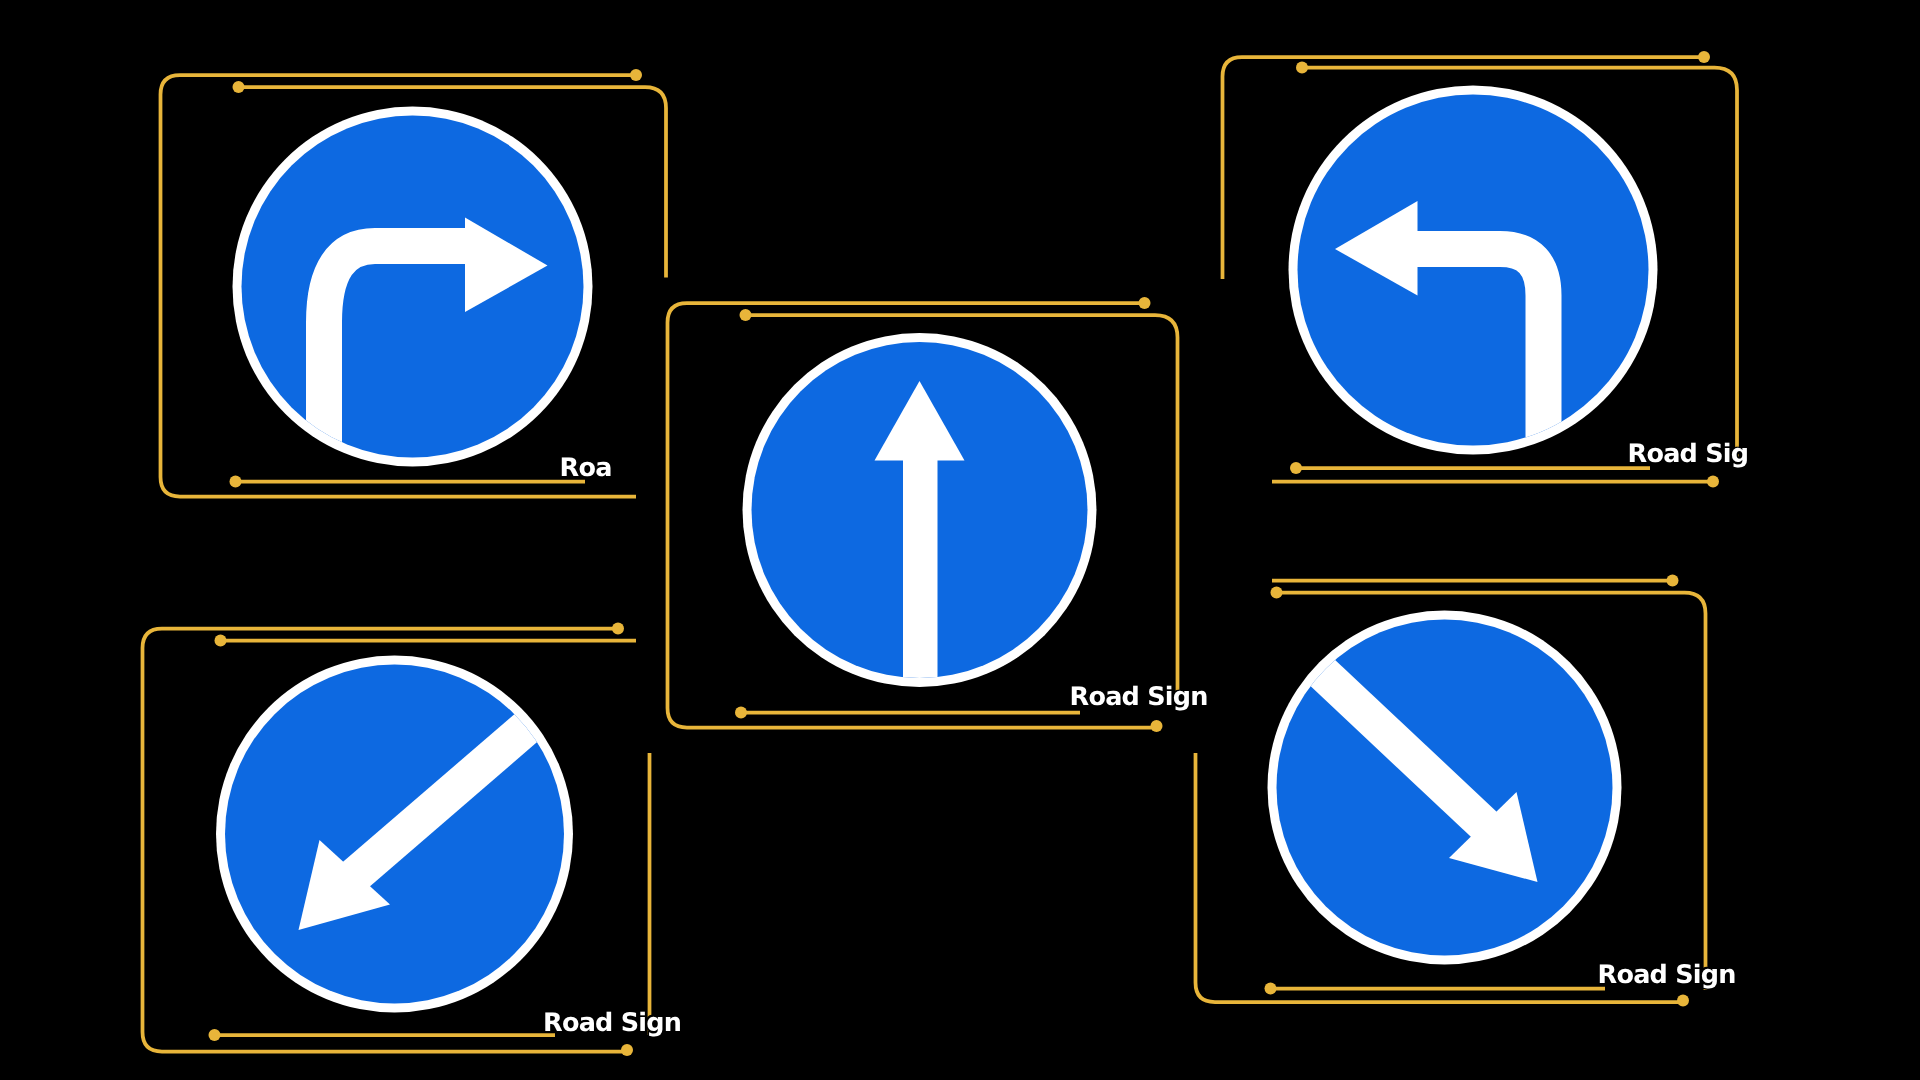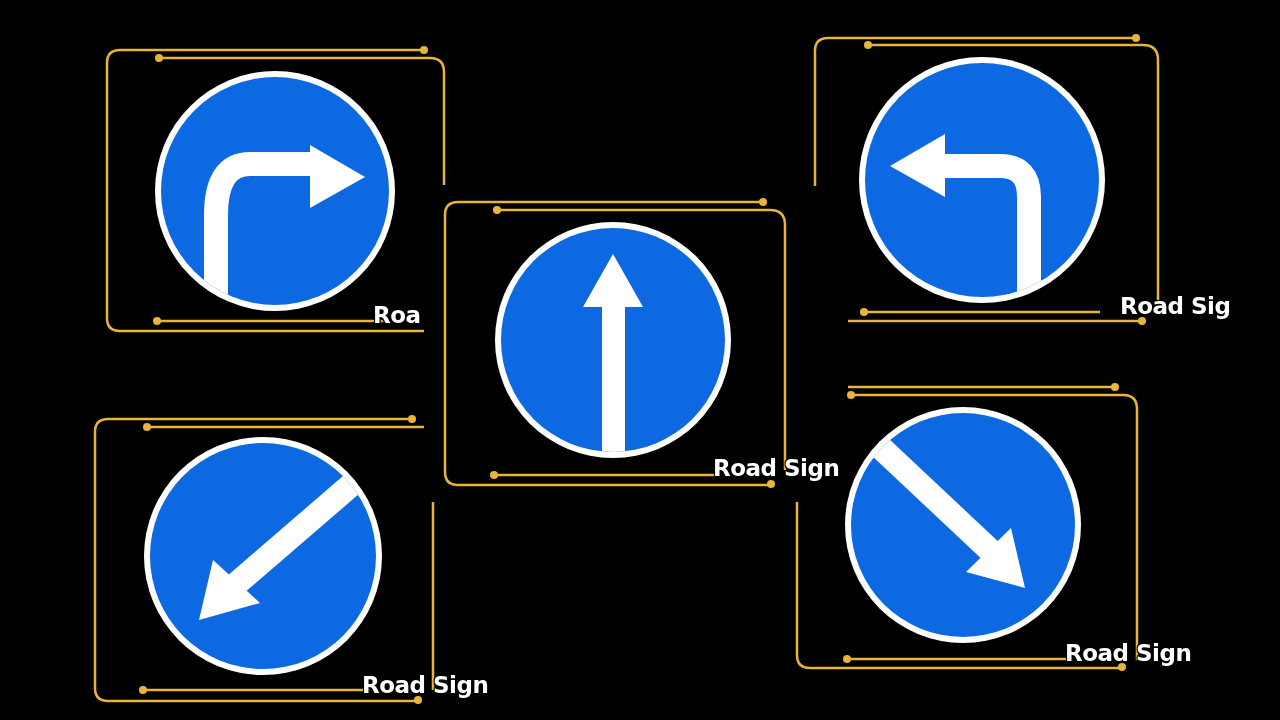--- a/index.html
+++ b/index.html
@@ -1,18 +1,18 @@
 <!DOCTYPE html>
 <html><head>
 <meta charset="utf-8">
 <style>
   html,body{margin:0;padding:0;background:#000;}
   body{width:1280px;height:720px;position:relative;overflow:hidden;font-family:"DejaVu Sans",sans-serif;}
   svg.scene{position:absolute;left:0;top:0;}
-  .label{position:absolute;font-family:"DejaVu Sans",sans-serif;font-weight:bold;font-size:23px;color:#fff;
+  .label{position:absolute;font-family:"DejaVu Sans",sans-serif;font-weight:bold;font-size:17px;color:#fff;
     -webkit-text-stroke:1.2px #000;paint-order:stroke fill;
     text-shadow:0 0 2px #000,1px 1px 0 #000,-1px -1px 0 #000,1px -1px 0 #000,-1px 1px 0 #000;
     letter-spacing:-0.5px;white-space:nowrap;}
 </style>
 </head>
 <body>
 
 <svg class="scene" width="1280" height="720" viewBox="0 0 1280 720">
   <defs>
     <clipPath id="c1">
@@ -135,15 +135,15 @@
     <circle cx="963" cy="525" r="112" fill="#0D69E1"></circle>
     <g clip-path="url(#c5)">
       <line x1="862" y1="430" x2="995" y2="555" stroke="#fff" stroke-width="24"></line>
       <polygon points="1025,588 966,572 1011,528" fill="#fff"></polygon>
     </g>
   </g>
 </svg>
 
 <div class="label" style="left:373px;top:302px;">Roa</div>
 <div class="label" style="left:713px;top:455px;">Road Sign</div>
-<div class="label" style="left:1120px;top:293px;">Road Sig</div>
+<div class="label" style="left:1085px;top:293px;">Road Sig</div>
 <div class="label" style="left:362px;top:672px;">Road Sign</div>
 <div class="label" style="left:1065px;top:640px;">Road Sign</div>
 
 </body></html>

